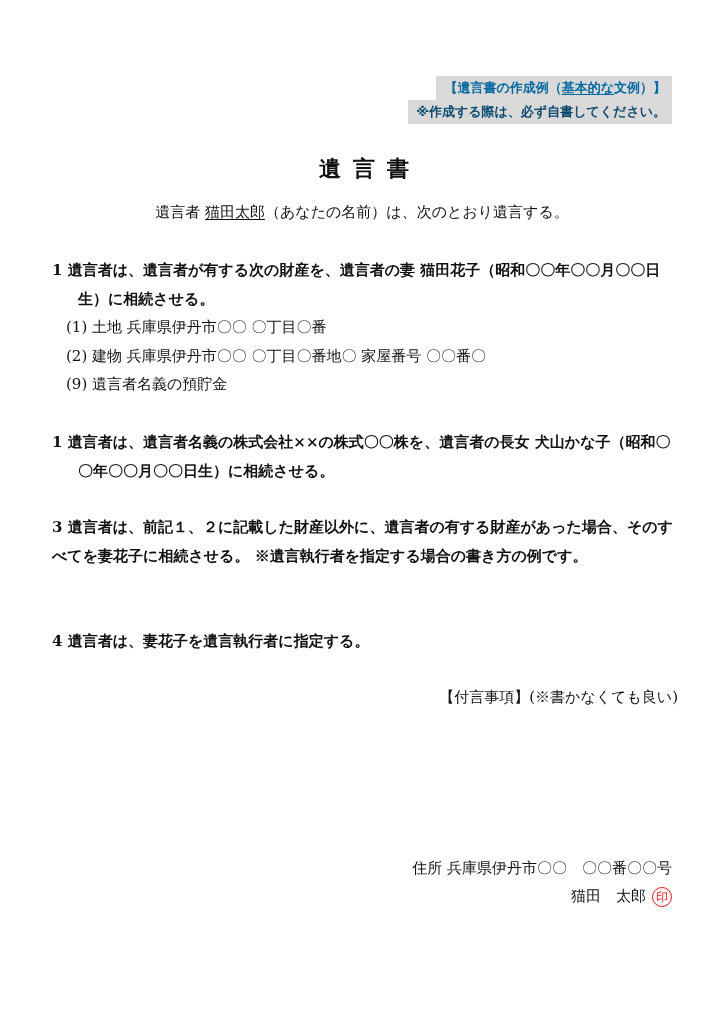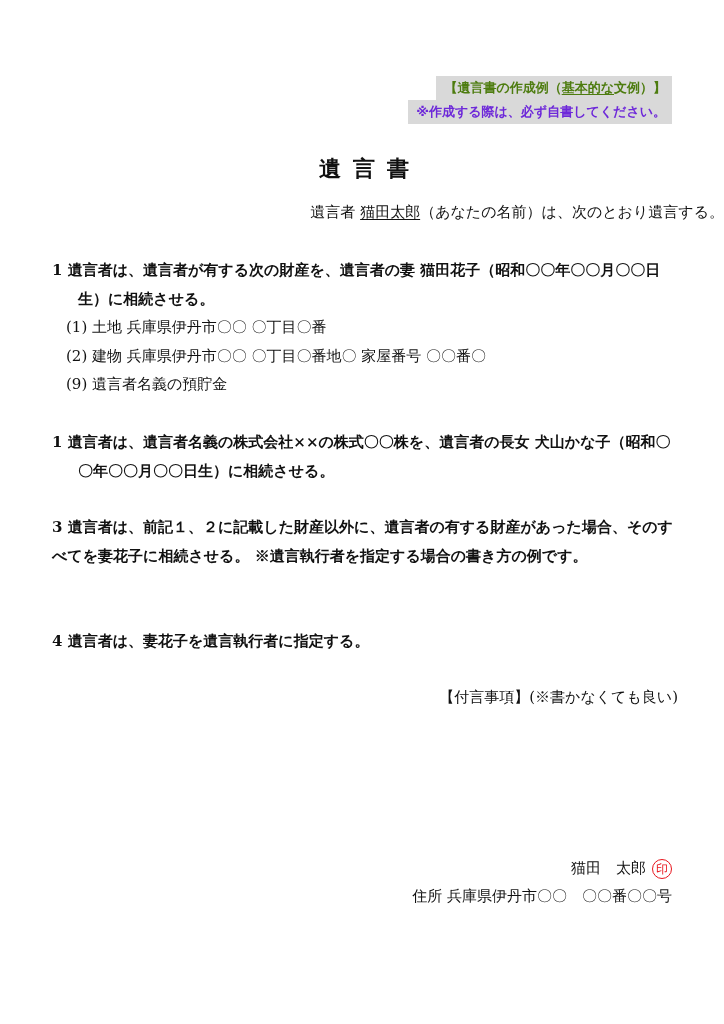--- a/index.html
+++ b/index.html
@@ -26,45 +26,45 @@
     }
     .notice-line {
       display: block;
       background: #d9d9d9;
       padding: 3px 6px 3px 8px;
       line-height: 18px;
       white-space: nowrap;
     }
     .notice-line.first {
       display: inline-block;
-      color: #4d7c0f;
+      color: #0369a1;
     }
     .notice-line.second {
-      color: #6d28d9;
+      color: #0c4a6e;
     }
     .u { text-decoration: underline; text-underline-offset: 2px; }
 
     .title {
       position: absolute;
       top: 154px;
       left: 0;
       width: 724px;
       text-align: center;
       font-size: 22px;
       font-weight: bold;
       letter-spacing: 12px;
       font-family: "DejaVu Sans", "Liberation Sans", sans-serif;
       padding-left: 8px;
     }
     .intro {
       position: absolute;
       top: 201px;
       left: 0;
       width: 724px;
-      text-align: right;
+      text-align: center;
       font-size: 15px;
       line-height: 22px;
     }
     .content {
       position: absolute;
       left: 52px;
       width: 626px;
       font-size: 15px;
       line-height: 28.5px;
     }
@@ -131,17 +131,17 @@
 
 <div class="content" style="top:627px;">
   <p class="clause">4 遺言者は、妻花子を遺言執行者に指定する。</p>
 </div>
 
 <div class="content" style="top:683px;text-align:right;">
   <div>【付言事項】(※書かなくても良い)</div>
 </div>
 
 <div class="sign" style="top:854px;">
+  <div>住所 兵庫県伊丹市〇〇　〇〇番〇〇号</div>
   <div>
     <span>猫田　太郎</span><span class="seal">印</span>
   </div>
-  <div>住所 兵庫県伊丹市〇〇　〇〇番〇〇号</div>
 </div>
 
 </body></html>

